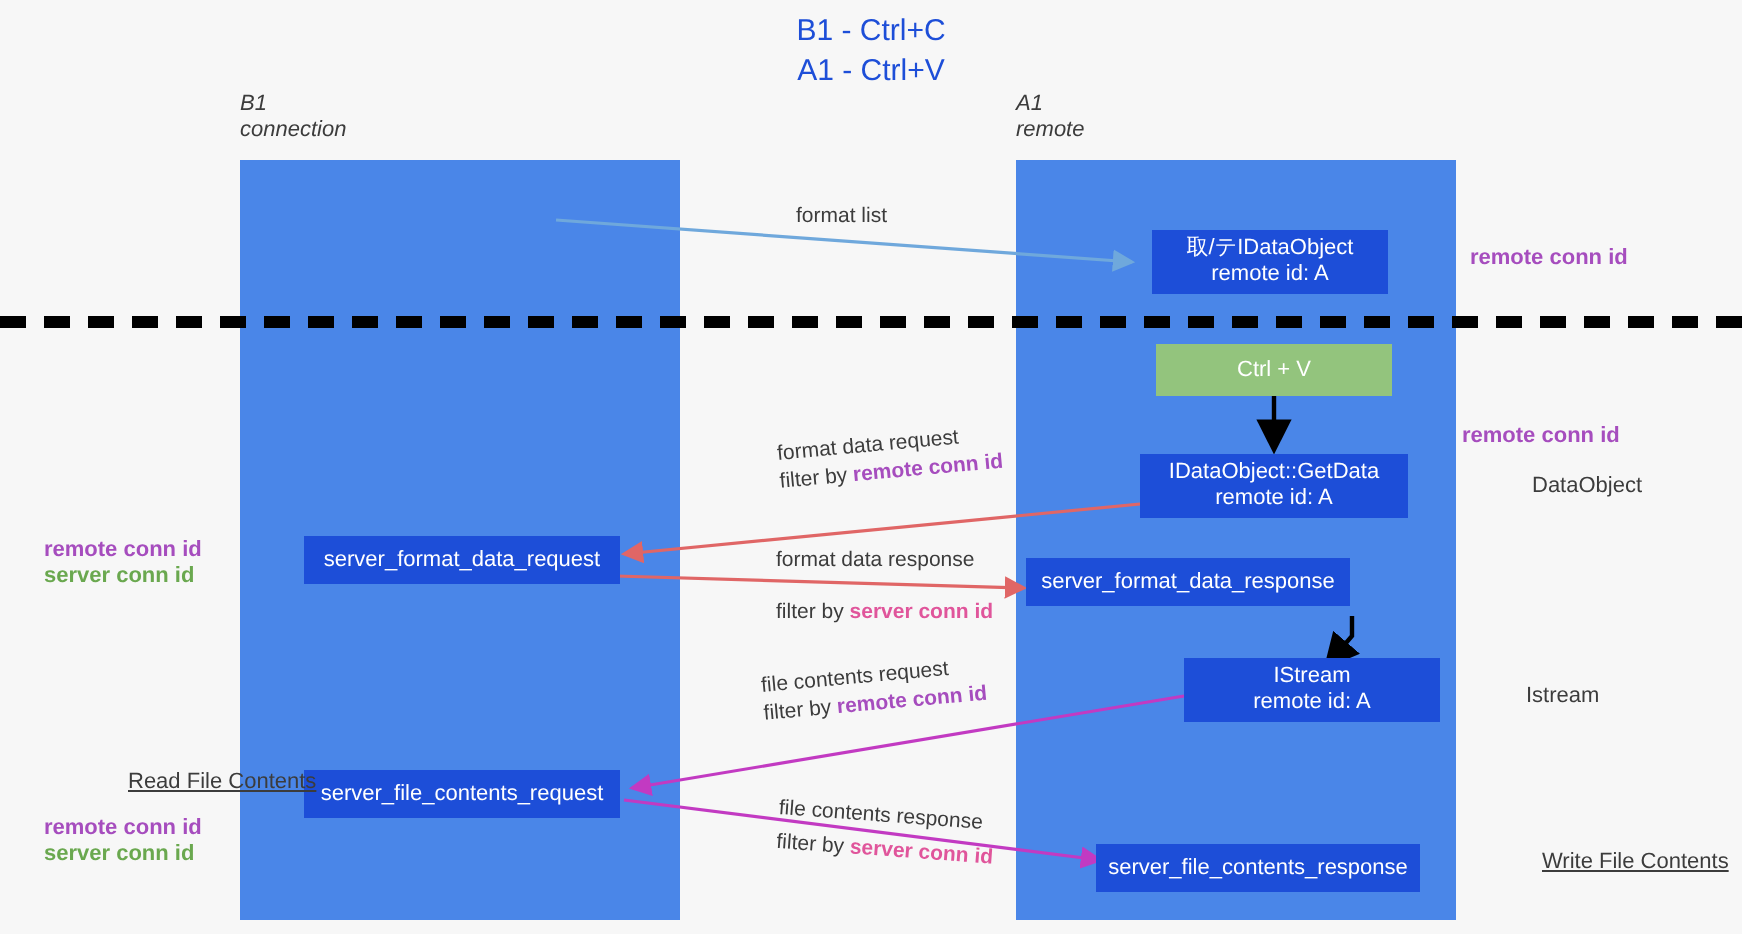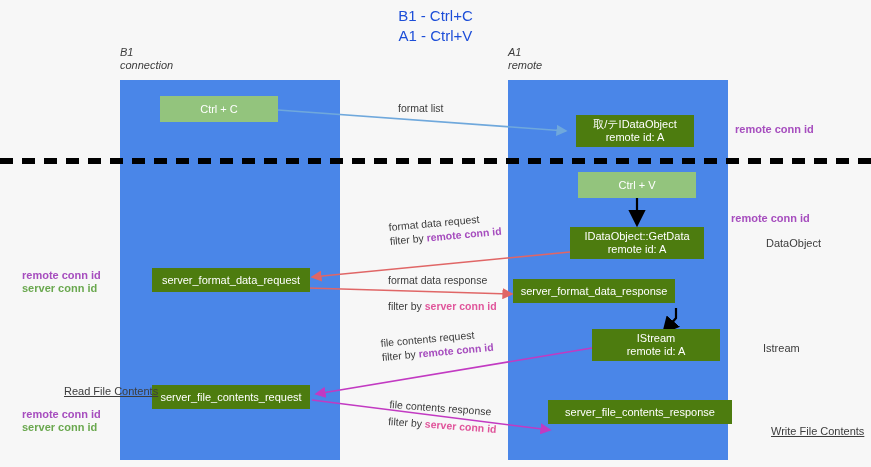--- a/index.html
+++ b/index.html
@@ -18,21 +18,21 @@
   .lane{position:absolute;background:#4a86e8;}
   .lane-head{position:absolute;text-align:left;font-size:11px;line-height:13px;color:#3c3c3c;font-style:italic;}
 
   .title{position:absolute;left:0;top:6px;width:871px;text-align:center;
          font-size:15px;line-height:20px;color:#1d4ed8;}
 
   .box{position:absolute;display:flex;flex-direction:column;align-items:center;
        justify-content:center;text-align:center;color:#ffffff;font-size:11px;
        line-height:13px;box-sizing:border-box;padding:2px 4px;}
   .box.green{background:#93c47d;}
-  .box.orange{background:#4d7c0f;}
+  .box.orange{background:#1d4ed8;}
 
   .sidelabel{position:absolute;font-size:11px;line-height:14px;white-space:nowrap;}
   .c-purple{color:#a64dbe;font-weight:bold;}
   .c-green{color:#6aa84f;font-weight:bold;}
   .c-dark{color:#3c3c3c;margin-left:35px;}
   .c-pink{color:#e0559b;font-weight:bold;}
 
   .edgelabel{position:absolute;font-size:10.5px;line-height:14px;white-space:nowrap;color:#3c3c3c;}
   .edgelabel.rot{transform-origin:left top;}
   .edgelabel b{font-weight:bold;}
@@ -85,23 +85,20 @@
 
     <line x1="308" y1="288" x2="512" y2="294" stroke="#e06666" stroke-width="1.6" marker-end="url(#ah-red)"></line>
 
     <path d="M676,308 L676,318 L664,332" fill="none" stroke="#000000" stroke-width="2.2" marker-end="url(#ah-black)"></path>
 
     <line x1="592" y1="348" x2="316" y2="394" stroke="#c23ac2" stroke-width="1.6" marker-end="url(#ah-purple)"></line>
 
     <line x1="312" y1="400" x2="550" y2="430" stroke="#c23ac2" stroke-width="1.6" marker-end="url(#ah-purple)"></line>
   </svg>
 
-  <div class="box green" style="left:160px;top:96px;width:118px;height:26px;">
-    <span>Ctrl + C</span>
-  </div>
 
   <div class="box orange" style="left:576px;top:115px;width:118px;height:32px;">
     <span>取/テIDataObject</span>
     <span>remote id: A</span>
   </div>
 
   <div class="box green" style="left:578px;top:172px;width:118px;height:26px;">
     <span>Ctrl + V</span>
   </div>
 
@@ -120,21 +117,21 @@
 
   <div class="box orange" style="left:592px;top:329px;width:128px;height:32px;">
     <span>IStream</span>
     <span>remote id: A</span>
   </div>
 
   <div class="box orange" style="left:152px;top:385px;width:158px;height:24px;">
     <span>server_file_contents_request</span>
   </div>
 
-  <div class="box orange" style="left:548px;top:400px;width:184px;height:24px;">
+  <div class="box orange" style="left:548px;top:422px;width:162px;height:24px;">
     <span>server_file_contents_response</span>
   </div>
 
   <div class="edgelabel" style="left:398px;top:101px;">
     <span>format list</span>
   </div>
 
   <div class="edgelabel rot" style="left:388px;top:220px;transform:rotate(-5.2deg);">
     <div>format data request</div>
     <div>

